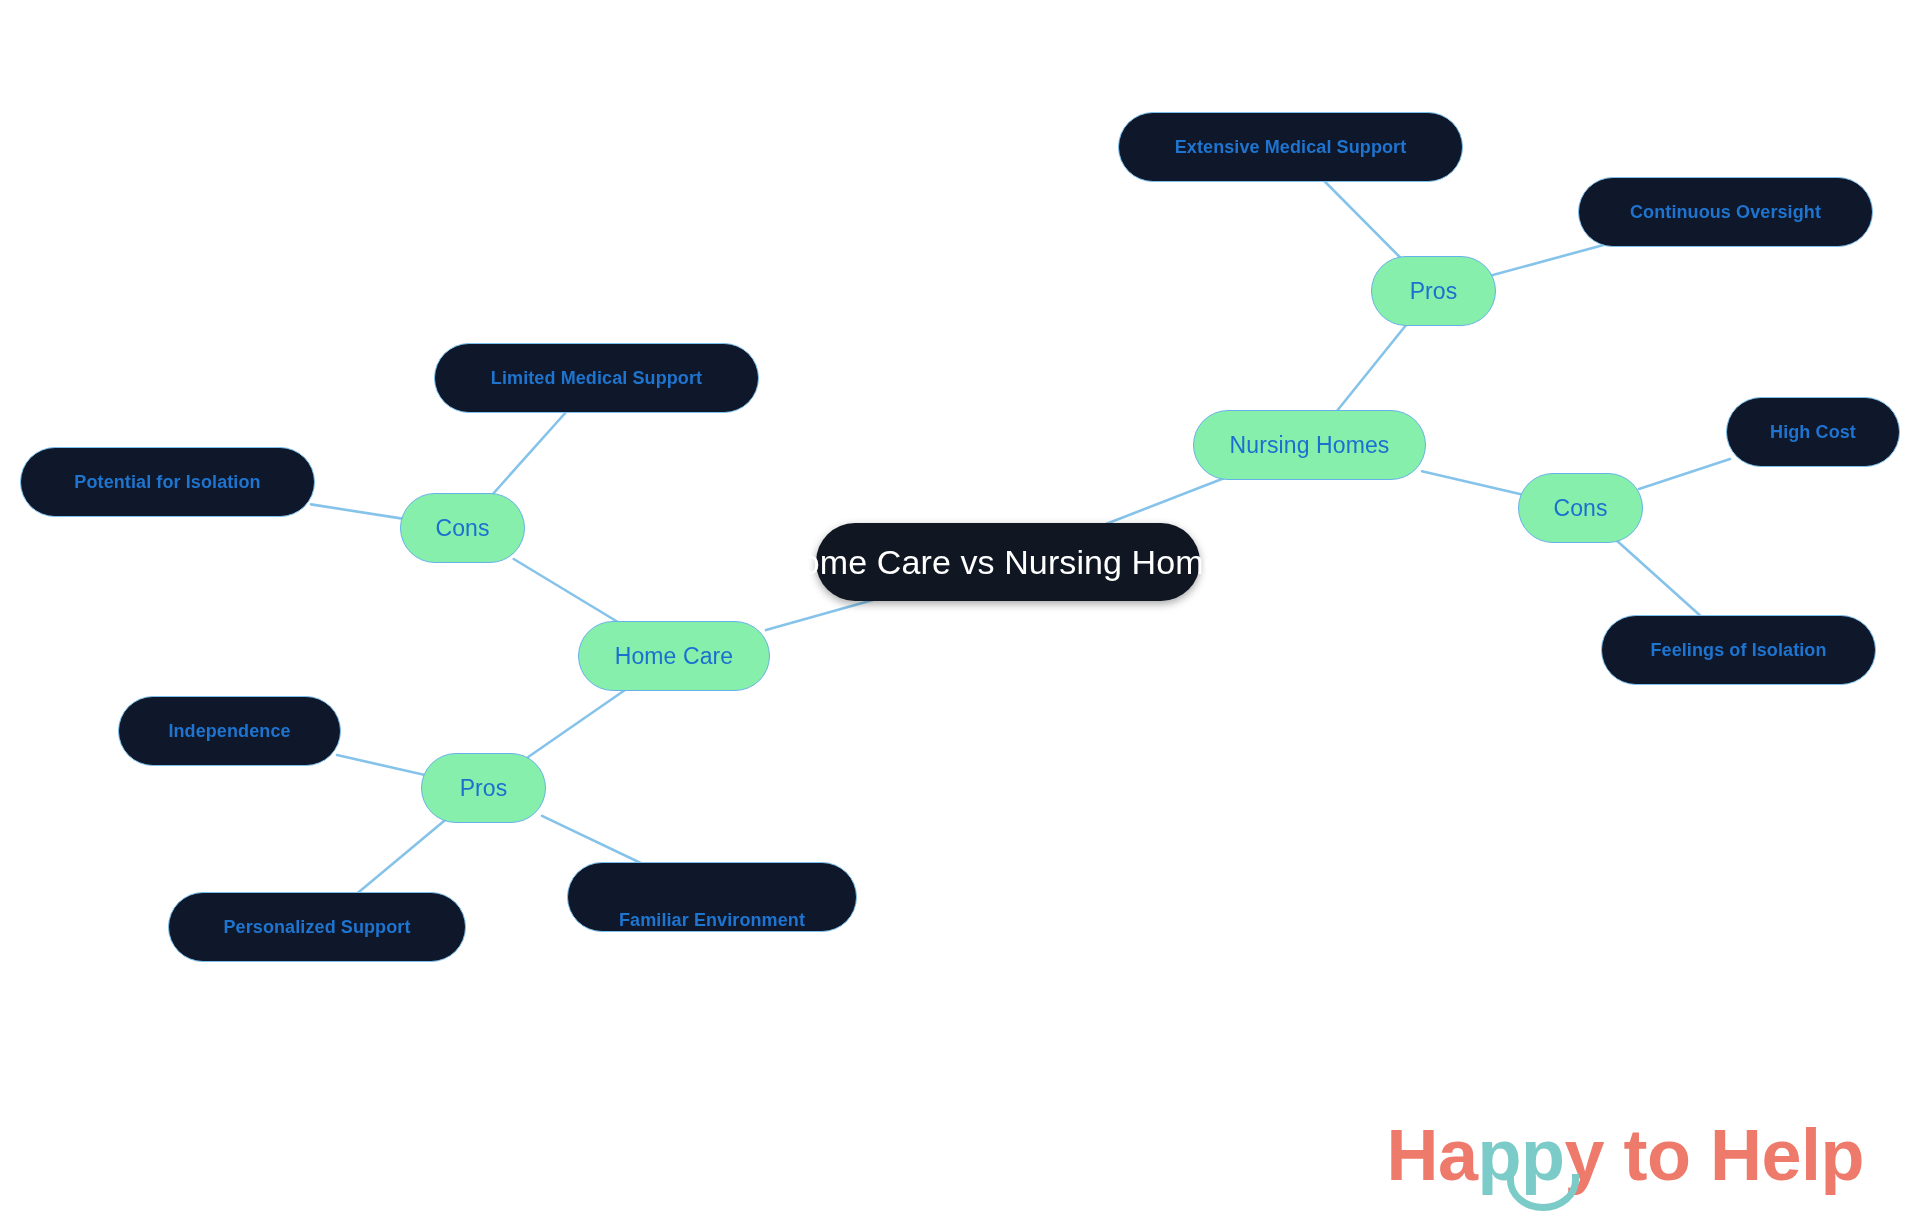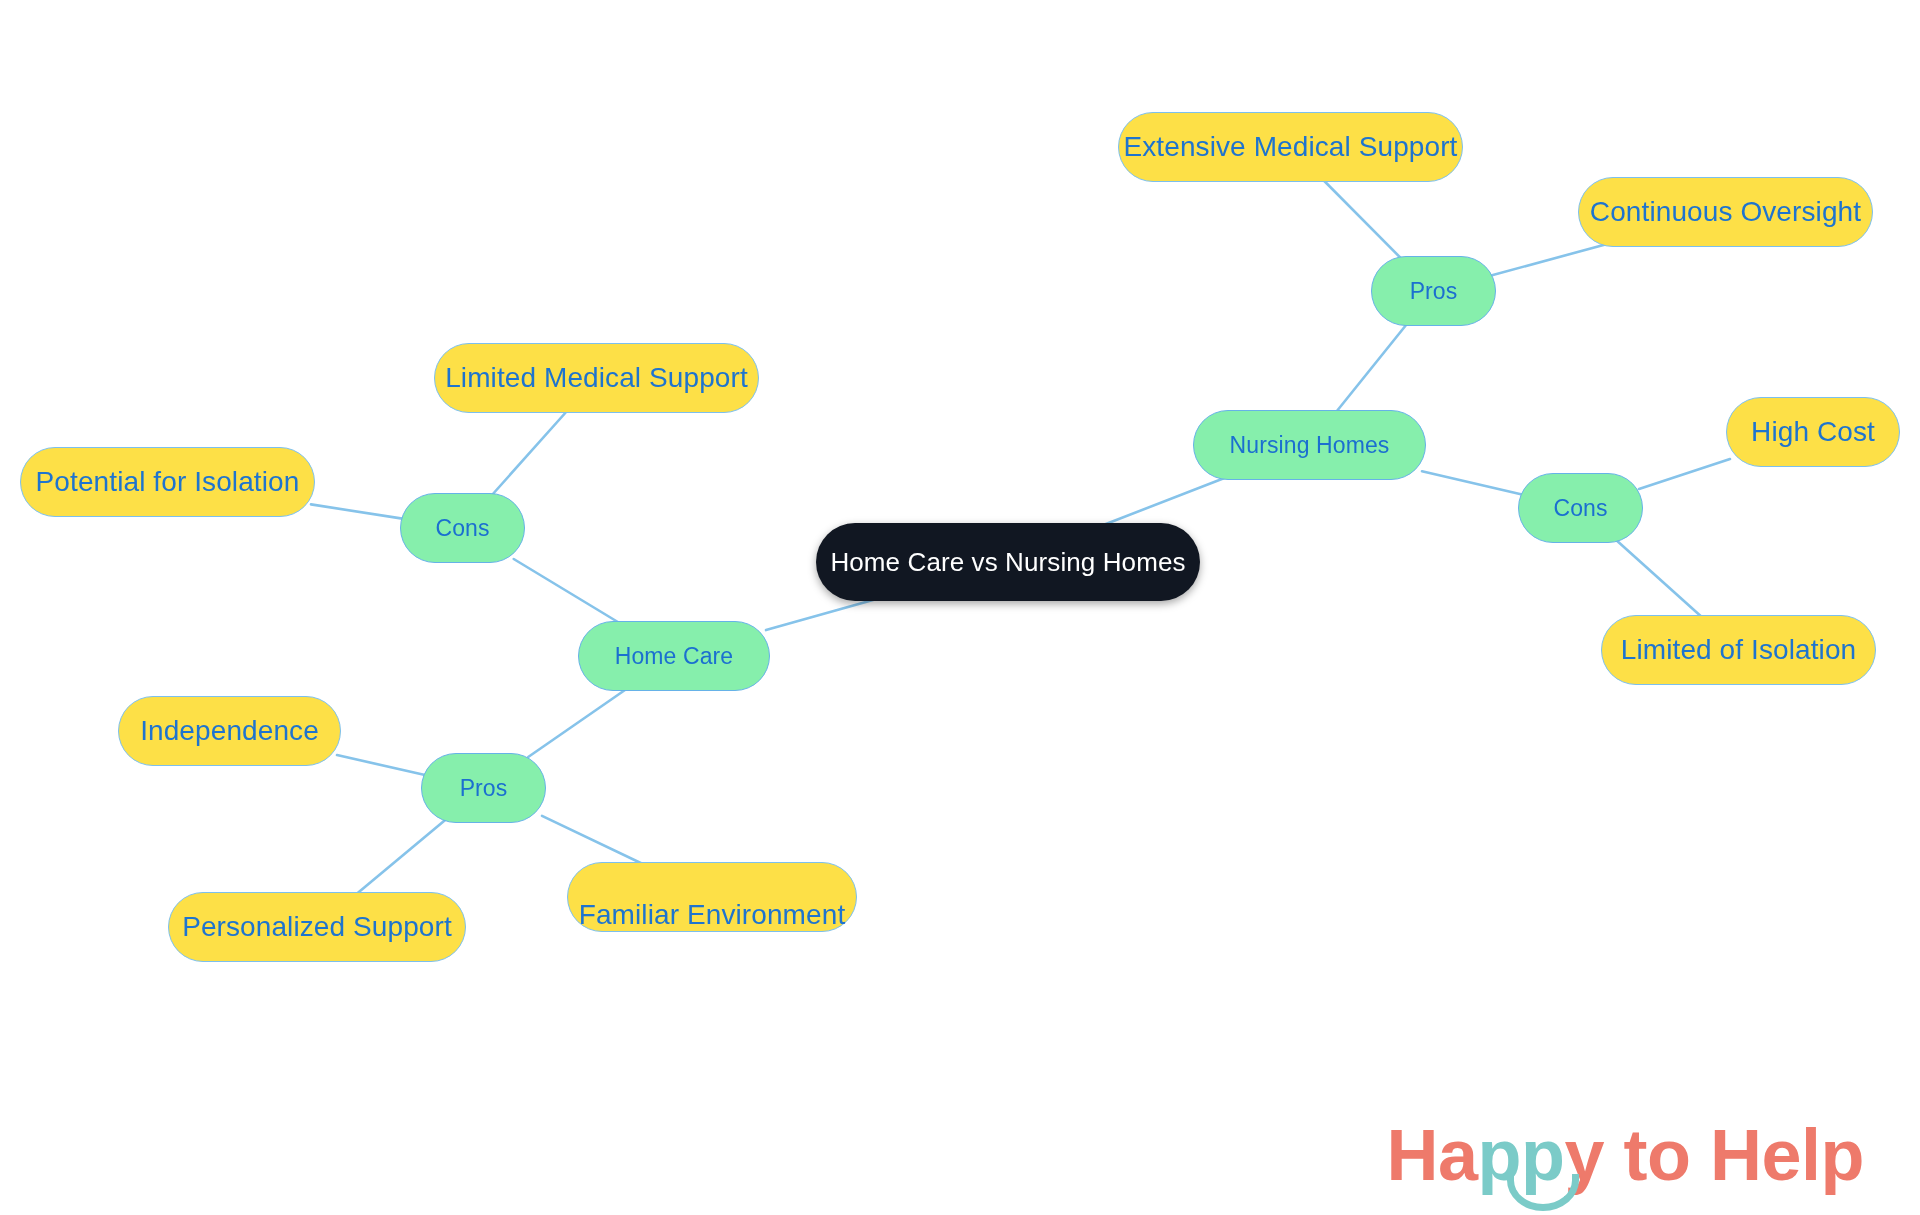--- a/index.html
+++ b/index.html
@@ -38,37 +38,38 @@
     align-items: center;
     justify-content: center;
     border-radius: 999px;
     white-space: nowrap;
     letter-spacing: 0.1px;
   }
 
   .node-root {
     background: #111722;
     color: #ffffff;
-    font-size: 26px;
+    font-size: 34px;
     border: none;
     box-shadow: 0 3px 8px rgba(0,0,0,0.35);
   }
 
   .node-branch {
     background: #86efac;
     border: 1.6px solid #66b2e8;
     color: #1b6fd0;
     font-size: 23px;
   }
 
   .node-leaf {
-    background: #fde047;
+    background: #0f172a;
     border: 1.6px solid #7cc0ee;
     color: #1e74cf;
-    font-size: 28px;
+    font-size: 18px;
+    font-weight: bold;
   }
 
   
   #logo {
     position: absolute;
     right: 56px;
     bottom: 24px;
     text-align: left;
     user-select: none;
   }
@@ -164,21 +165,21 @@
       <div class="node node-leaf" style="left: 1118px; top: 112px; width: 345px; height: 70px;">
         <span>Extensive Medical Support</span>
       </div>
       <div class="node node-leaf" style="left: 1578px; top: 177px; width: 295px; height: 70px;">
         <span>Continuous Oversight</span>
       </div>
       <div class="node node-leaf" style="left: 1726px; top: 397px; width: 174px; height: 70px;">
         <span>High Cost</span>
       </div>
       <div class="node node-leaf" style="left: 1601px; top: 615px; width: 275px; height: 70px;">
-        <span>Limited of Isolation</span>
+        <span>Feelings of Isolation</span>
       </div>
     </div>
 </div>
 
 <div id="logo">
   <div id="logo-wordmark"><span>Ha</span><span class="teal">pp</span><span>y to Hel</span><span>p</span>
     <div id="logo-smile"></div>
   </div>
 </div>
 

